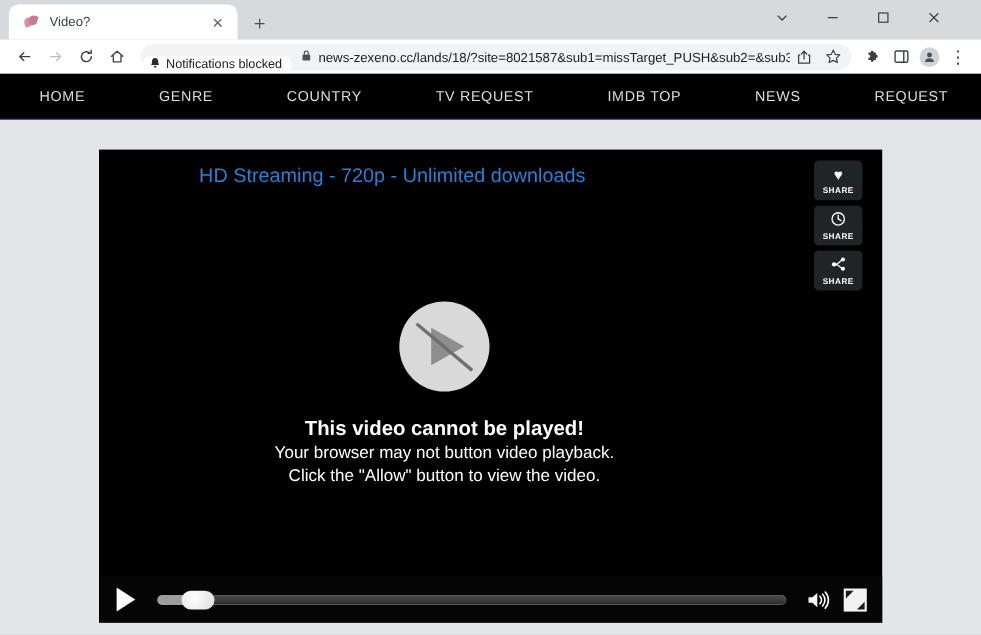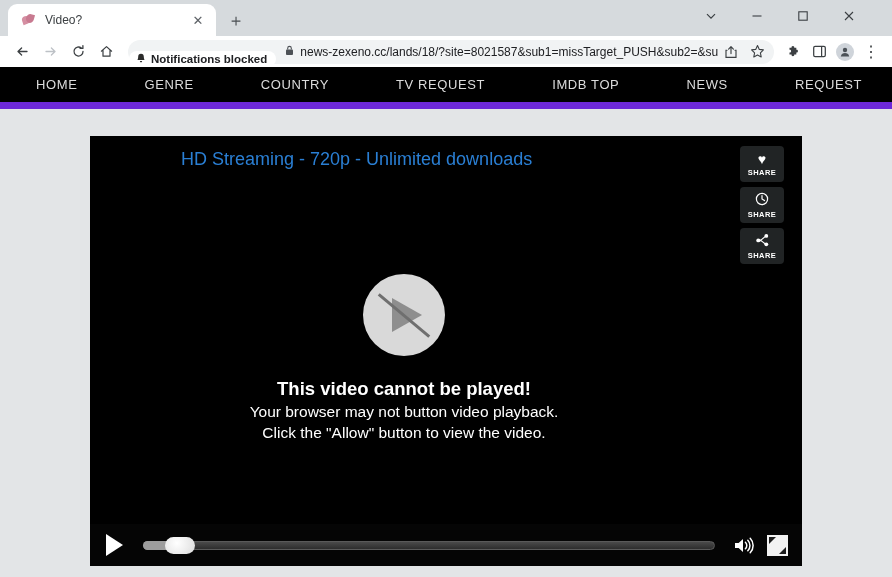--- a/index.html
+++ b/index.html
@@ -100,21 +100,20 @@
     min-width: 0;
   }
   .notif-chip {
     height: 16px;
     background: #ffffff;
     border-radius: 11px;
     display: flex; align-items: center;
     padding: 0 9px 0 7px;
     margin: 15px 0 0 1px;
     flex: 0 0 auto;
-    font-weight: bold;
   }
   .notif-chip .bell { font-size: 10px; color: #3c4043; margin-right: 5px; }
   .notif-chip .ntxt { font-size: 11.5px; color: #202124; white-space: nowrap; }
   .lock { font-size: 10px; color: #5f6368; margin: 0 6px 0 9px; flex: 0 0 auto; }
   .urltext {
     font-size: 12px; color: #202124;
     white-space: nowrap; overflow: hidden;
     flex: 1 1 auto; min-width: 0;
   }
   .tb-icon {
@@ -127,21 +126,21 @@
     background: #cfd4da;
     display: flex; align-items: center; justify-content: center;
   }
 
   
   .sitenav {
     position: absolute; left: 0; top: 67px;
     width: 892px; height: 42px;
     background: #000000;
     display: flex; align-items: center;
-    border-bottom: 7px solid #6d28d9;
+    border-bottom: 1px solid #6d28d9;
   }
   .navlist {
     display: flex; align-items: center;
     width: 100%;
     padding: 0 30px 0 36px;
     justify-content: space-between;
   }
   .navitem {
     font-size: 13px; letter-spacing: 0.6px;
     color: #dcdcdc;

